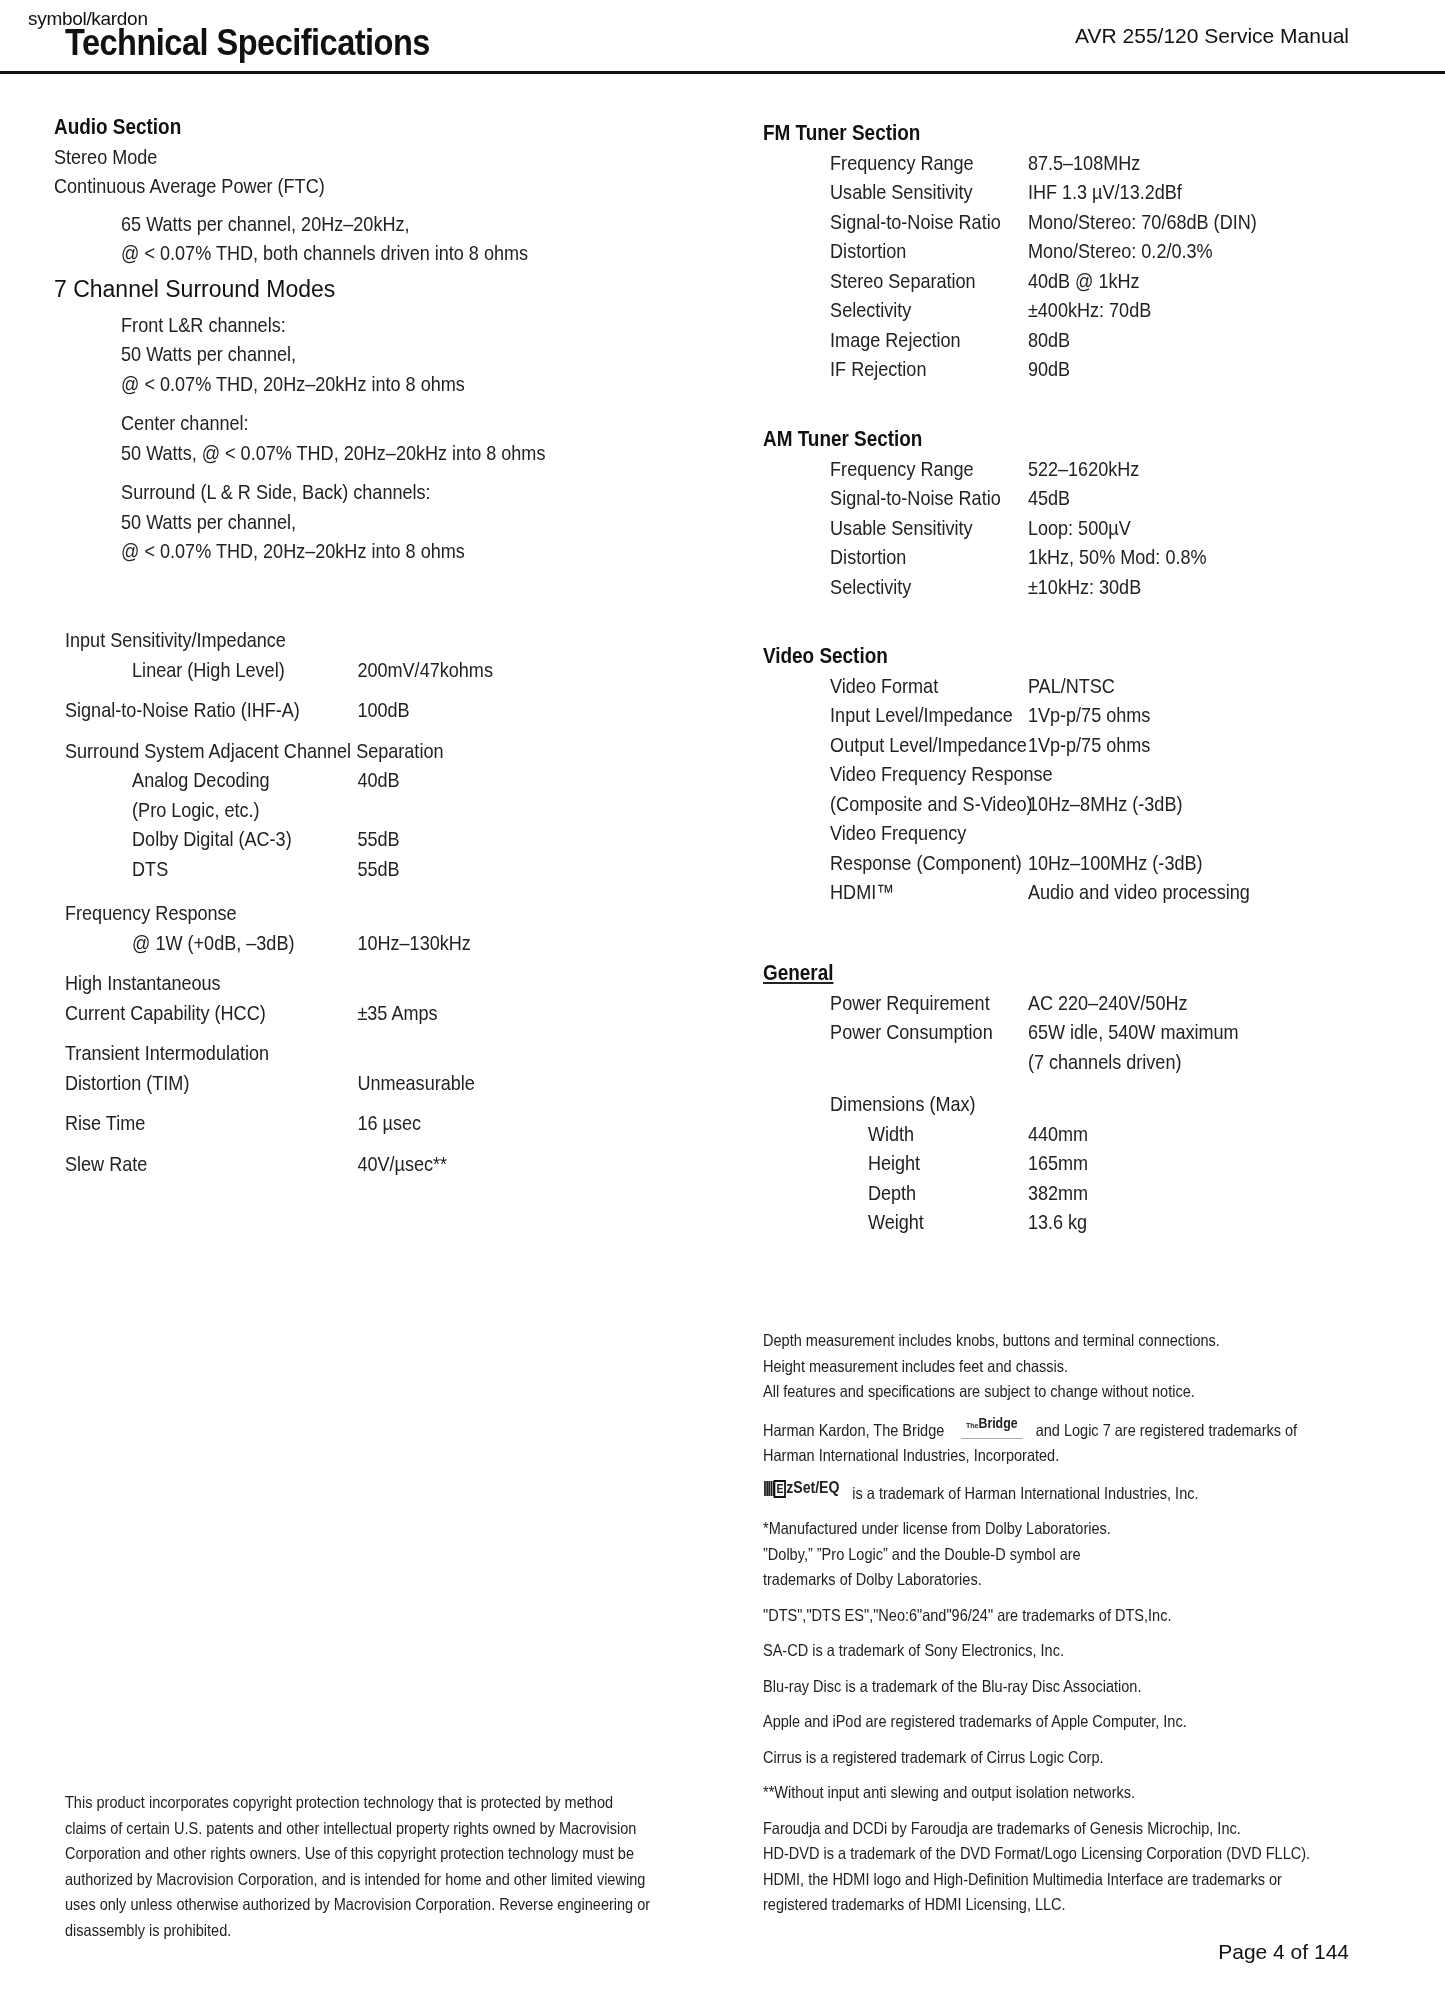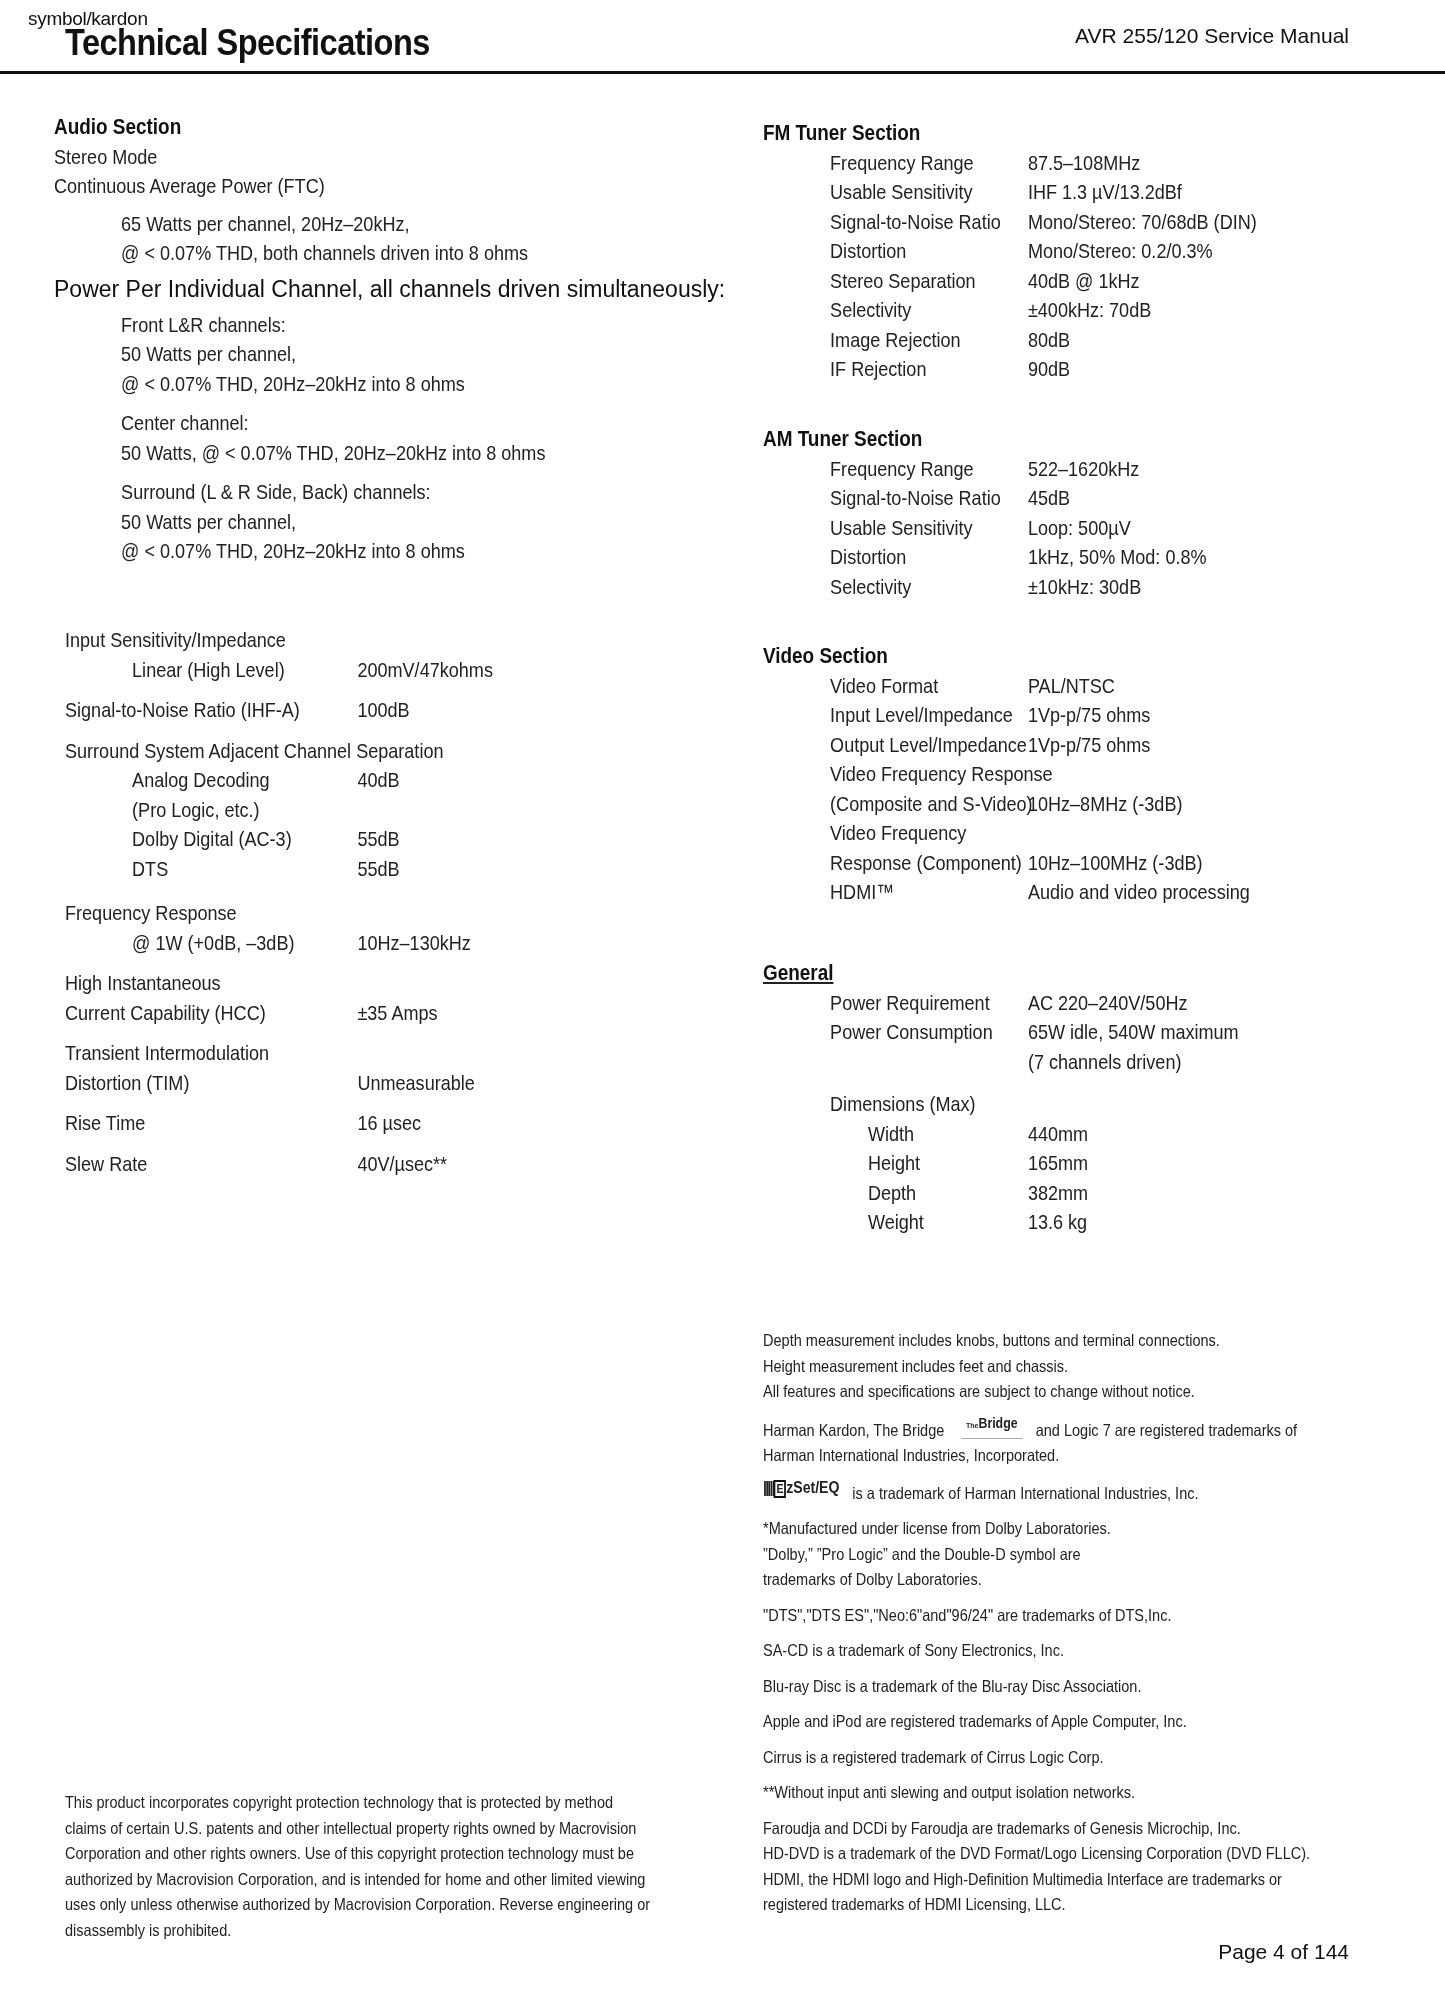--- a/index.html
+++ b/index.html
@@ -46,21 +46,21 @@
     <div class="sec-h">Audio Section</div>
     <div>Stereo Mode</div>
     <div>Continuous Average Power (FTC)</div>
     <div style="height:8px"></div>
     <div style="padding-left:78px">
       <div>65 Watts per channel, 20Hz–20kHz,</div>
       <div>@ &lt; 0.07% THD, both channels driven into 8 ohms</div>
     </div>
   </div>
   <div style="height:5px"></div>
-  <div class="sans-big">Power Per Individual Channel, all channels driven simultaneously:</div>
+  <div class="sans-big">7 Channel Surround Modes</div>
   <div class="cond" style="padding-left:78px; margin-top:4px;">
     <div>Front L&amp;R channels:</div>
     <div>50 Watts per channel,</div>
     <div>@ &lt; 0.07% THD, 20Hz–20kHz into 8 ohms</div>
     <div style="height:10px"></div>
     <div>Center channel:</div>
     <div>50 Watts, @ &lt; 0.07% THD, 20Hz–20kHz into 8 ohms</div>
     <div style="height:10px"></div>
     <div>Surround (L &amp; R Side, Back) channels:</div>
     <div>50 Watts per channel,</div>

